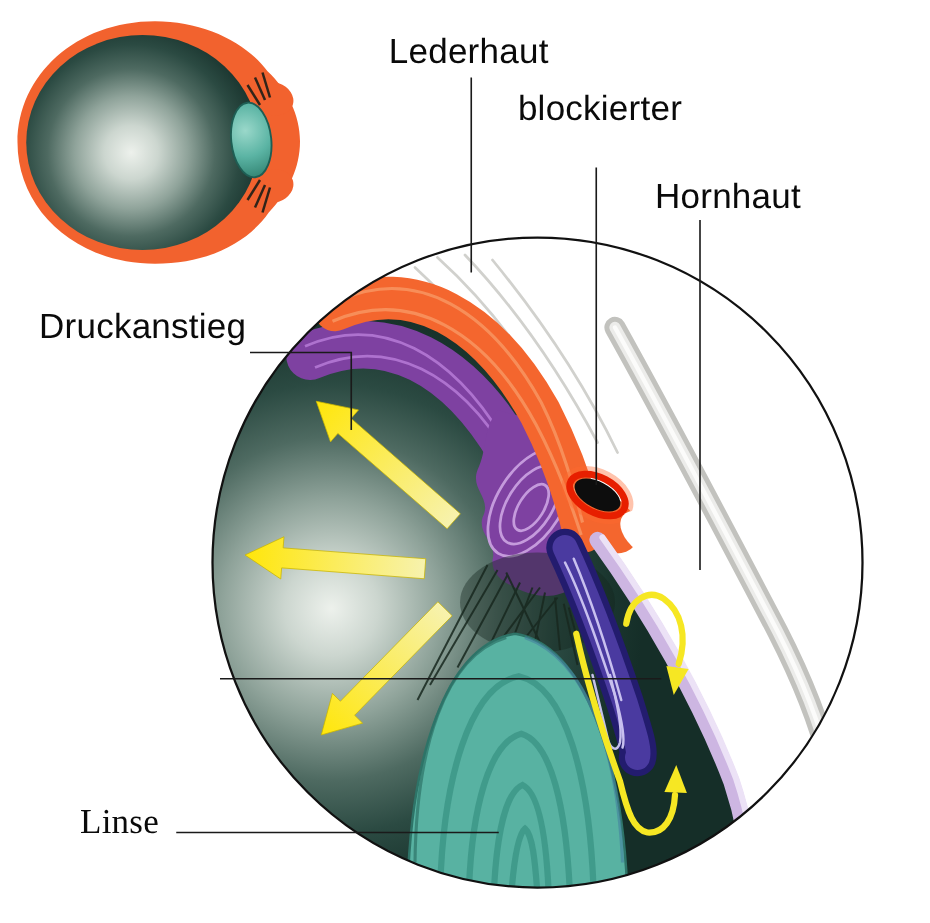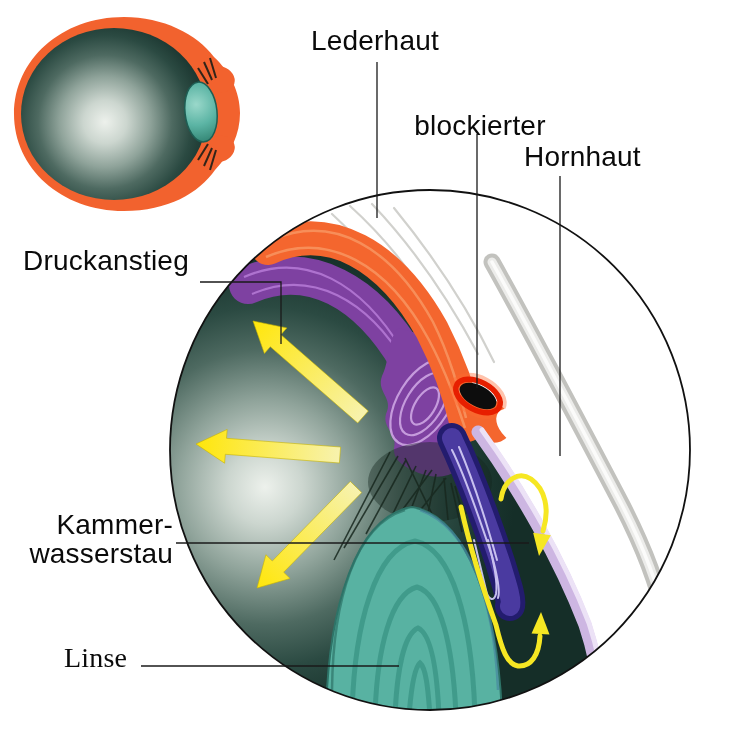--- a/index.html
+++ b/index.html
@@ -3,21 +3,21 @@
 <meta charset="utf-8">
 <style>
   html,body{margin:0;padding:0;background:#fff;}
   #stage{
     position:relative;width:744px;height:738px;background:#fff;overflow:hidden;
     font-family:"Liberation Sans","DejaVu Sans",sans-serif;color:#0a0a0a;
   }
   #art{position:absolute;left:0;top:0;}
   .lbl{position:absolute;font-size:28px;line-height:29px;letter-spacing:.2px;white-space:nowrap;}
   .lbl .ln{display:block;}
-  .t-center{text-align:center;margin-top:39px;}
+  .t-center{text-align:center;}
   .t-right{text-align:right;}
 </style>
 </head>
 <body>
 
 <div id="stage">
 
 <svg id="art" width="744" height="738" viewBox="0 0 744 738">
   <defs>
     <clipPath id="clipCircle">
@@ -213,26 +213,22 @@
 </div>
 
 <div class="lbl t-center" style="left:380px;top:72px;width:200px;">
   <span class="ln">blockierter</span>
 </div>
 
 <div class="lbl" style="left:524px;top:142px;">
   <span class="ln">Hornhaut</span>
 </div>
 
-<div class="lbl t-right" style="left:15px;top:246px;width:182px;text-align:center;">
+<div class="lbl t-right" style="left:15px;top:246px;width:182px;">
   <span class="ln">Druckanstieg</span>
 </div>
 
-<div class="lbl t-right" style="left:10px;top:510px;width:163px;">
-  <span class="ln">Kammer-</span>
-  <span class="ln">wasserstau</span>
-</div>
 
 <div class="lbl" style="left:64px;top:643px;font-family:Liberation Serif, serif;">
   <span class="ln">Linse</span>
 </div>
 
 </div>
 
 </body></html>

